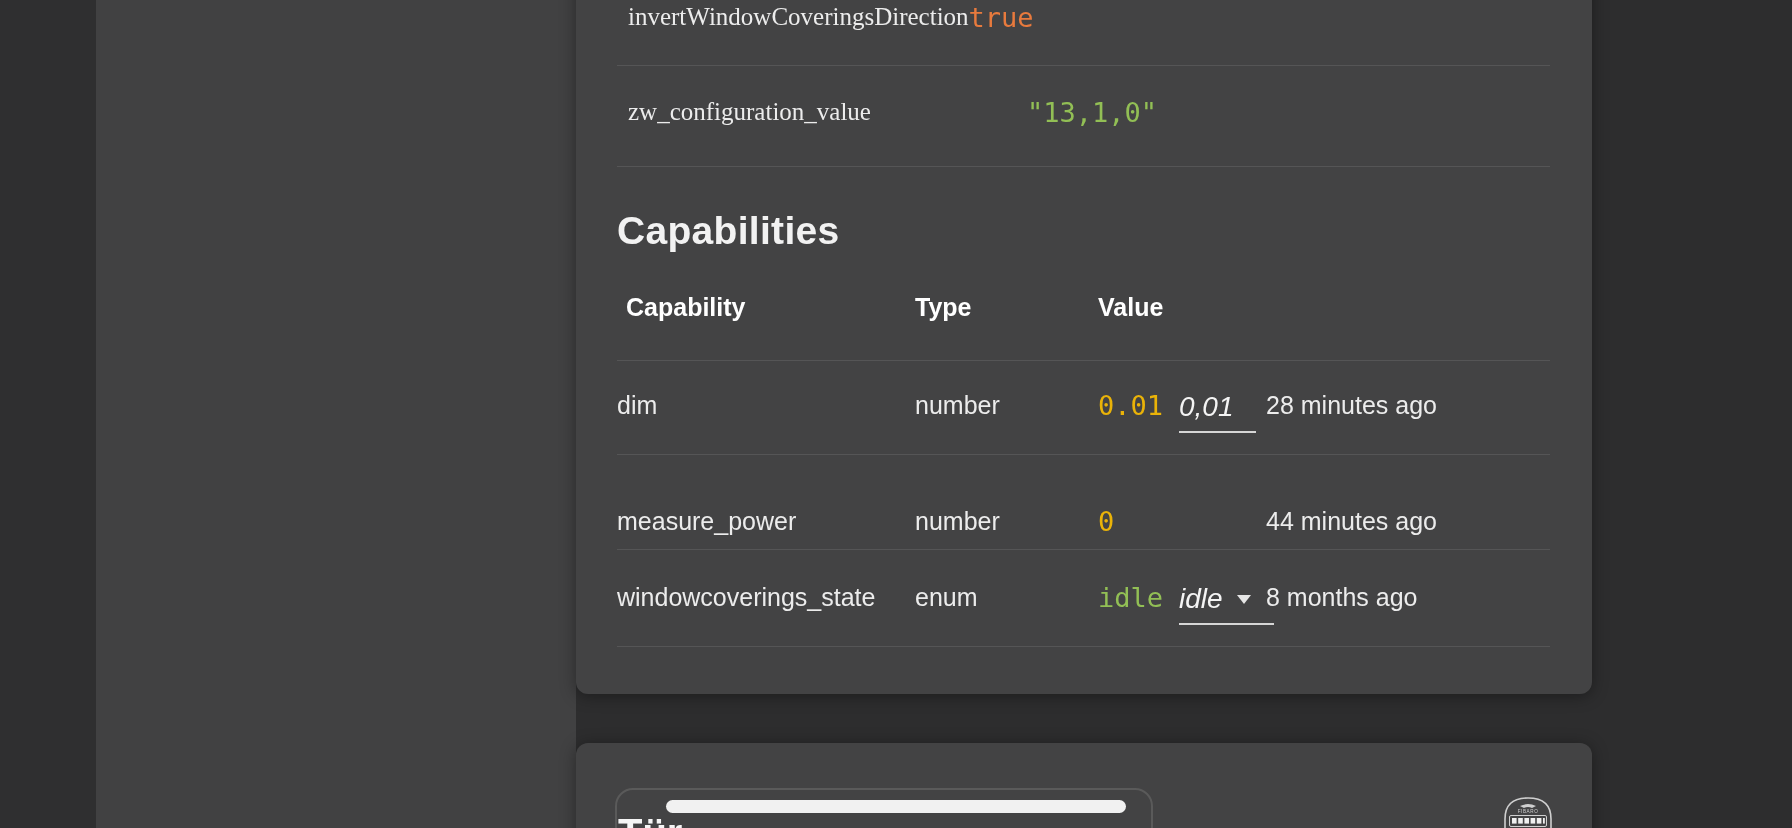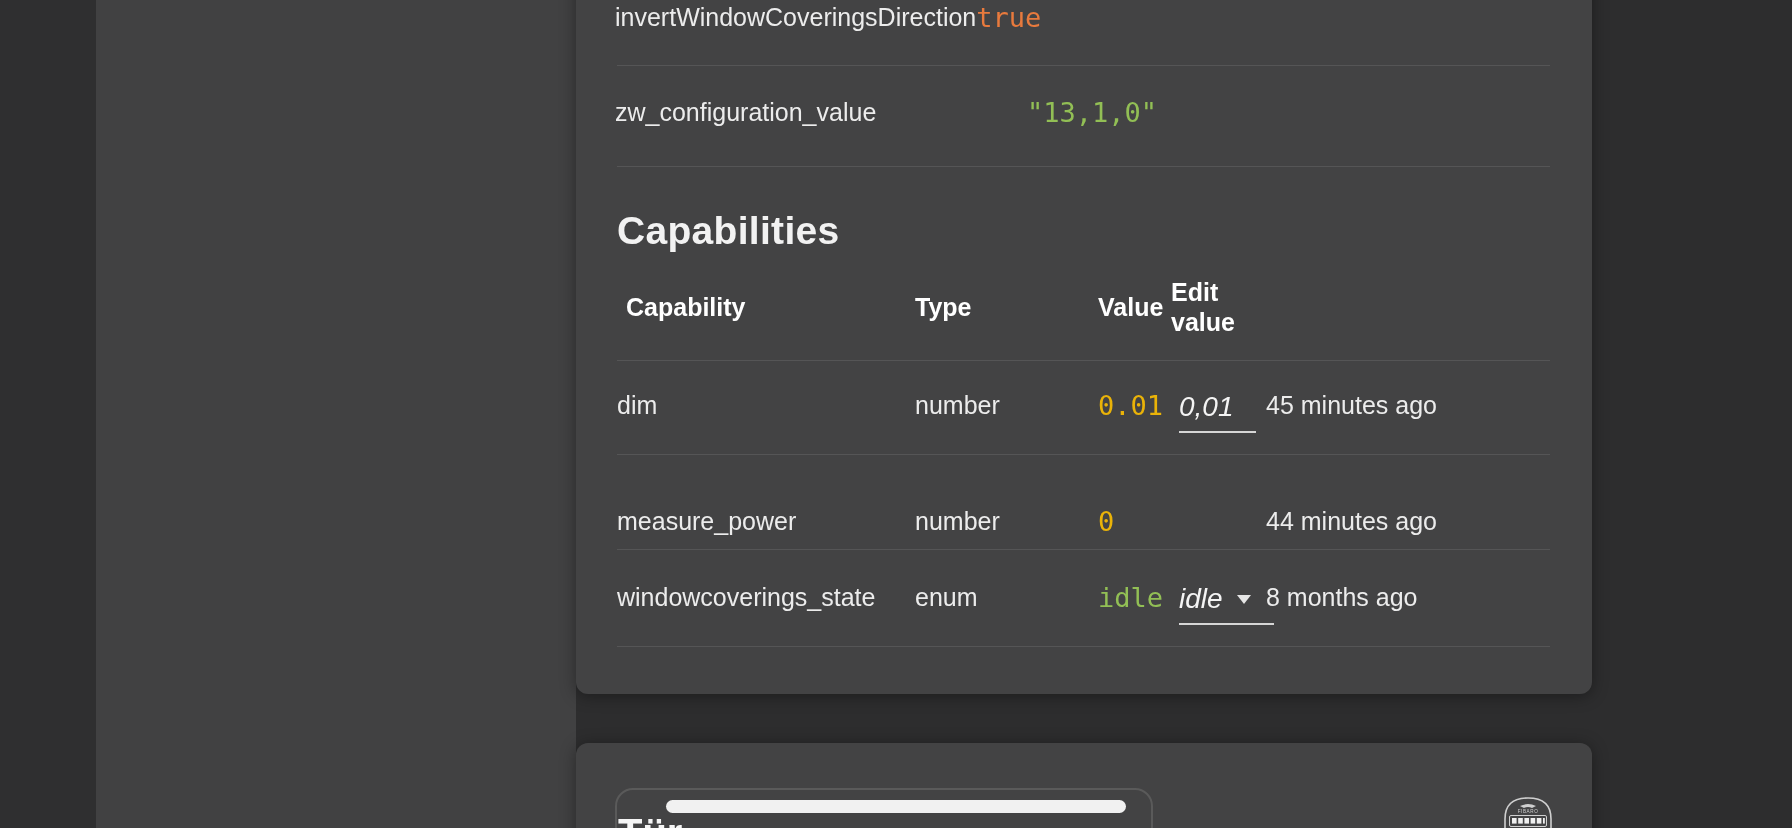--- a/index.html
+++ b/index.html
@@ -15,21 +15,21 @@
           border-radius:12px; box-shadow:0 2px 16px rgba(0,0,0,0.38); }
   .card-1 { top:-36px; height:730px; }
   .card-2 { top:743px; height:170px; }
 
   .divider { position:absolute; left:41px; width:933px; height:1px; background:#555556; }
 
   .row { position:absolute; left:0; width:100%; height:44px;
          display:flex; align-items:center; color:#ececec; font-size:25px; }
 
   
-  .s-label { margin-left:39px; white-space:nowrap; }
+  .s-label { margin-left:52px; white-space:nowrap;font-family:Liberation Serif, serif; }
   .mono  { font-family:"DejaVu Sans Mono", monospace; font-size:27px; white-space:nowrap; }
   .v-orange { color:#e87a3d; }
   .v-green  { color:#92bf55; }
   .v-pink   { color:#eab308; }
   .s-val-fixed { position:absolute; left:451px; }
 
   .section-title { position:absolute; left:41px; top:245px; height:44px; display:flex;
                    align-items:center; font-size:39px; color:#f2f2f2; letter-spacing:0.3px; }
 
   
@@ -83,30 +83,29 @@
       <span class="mono v-green s-val-fixed">"13,1,0"</span>
     </div>
     <div class="divider" style="top:202px;"></div>
 
     <h2 class="section-title">Capabilities</h2>
 
     <div class="thead">
       <span class="hcell h-cap">Capability</span>
       <span class="hcell h-typ">Type</span>
       <span class="hcell h-val">Value</span>
-      <span class="hcell h-edt">Edit value</span>
     </div>
     <div class="divider" style="top:396px;"></div>
 
     <div class="row" style="top:412px; height:58px;">
       <span class="c-cap">dim</span>
       <span class="c-typ">number</span>
       <span class="c-val mono v-pink">0.01</span>
       <input class="c-edt edit-input" value="0,01" style="">
-      <span class="c-upd">45 minutes ago</span>
+      <span class="c-upd">28 minutes ago</span>
     </div>
     <div class="divider" style="top:490px;"></div>
 
     <div class="row" style="top:499px;margin-top:36px;">
       <span class="c-cap">measure_power</span>
       <span class="c-typ">number</span>
       <span class="c-val mono v-pink">0</span>
       <span class="c-upd">44 minutes ago</span>
     </div>
     <div class="divider" style="top:585px;"></div>

